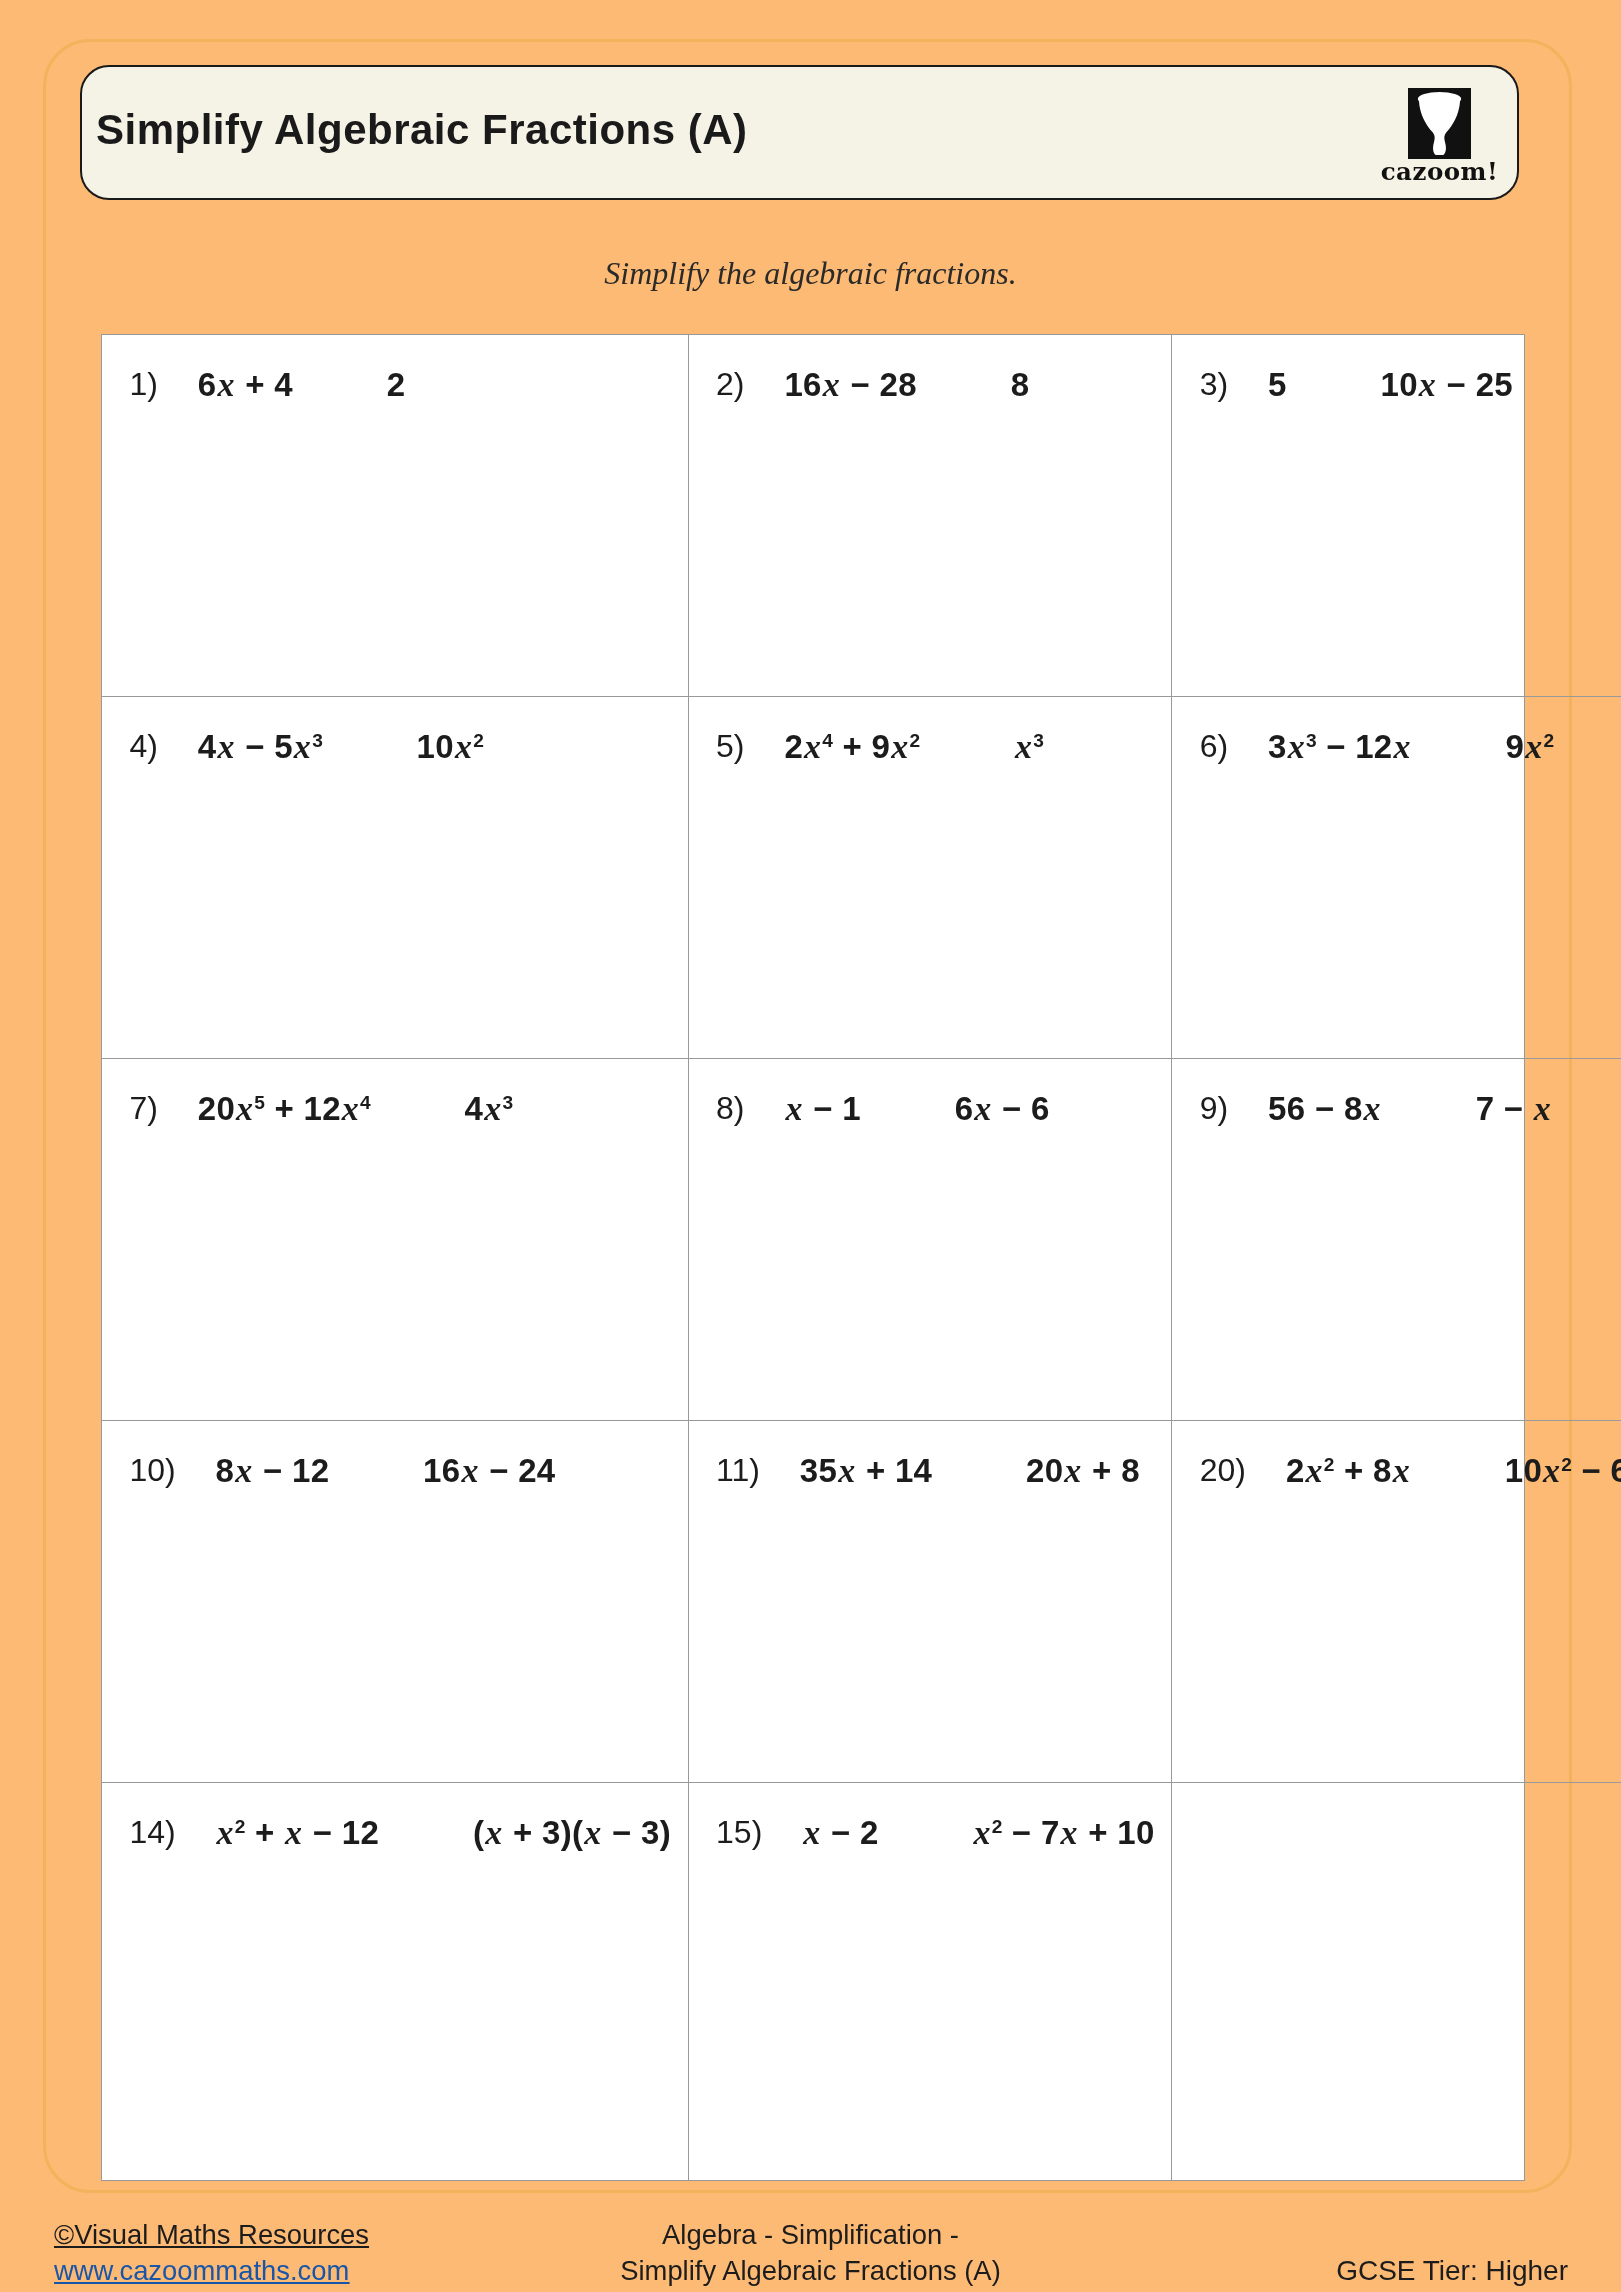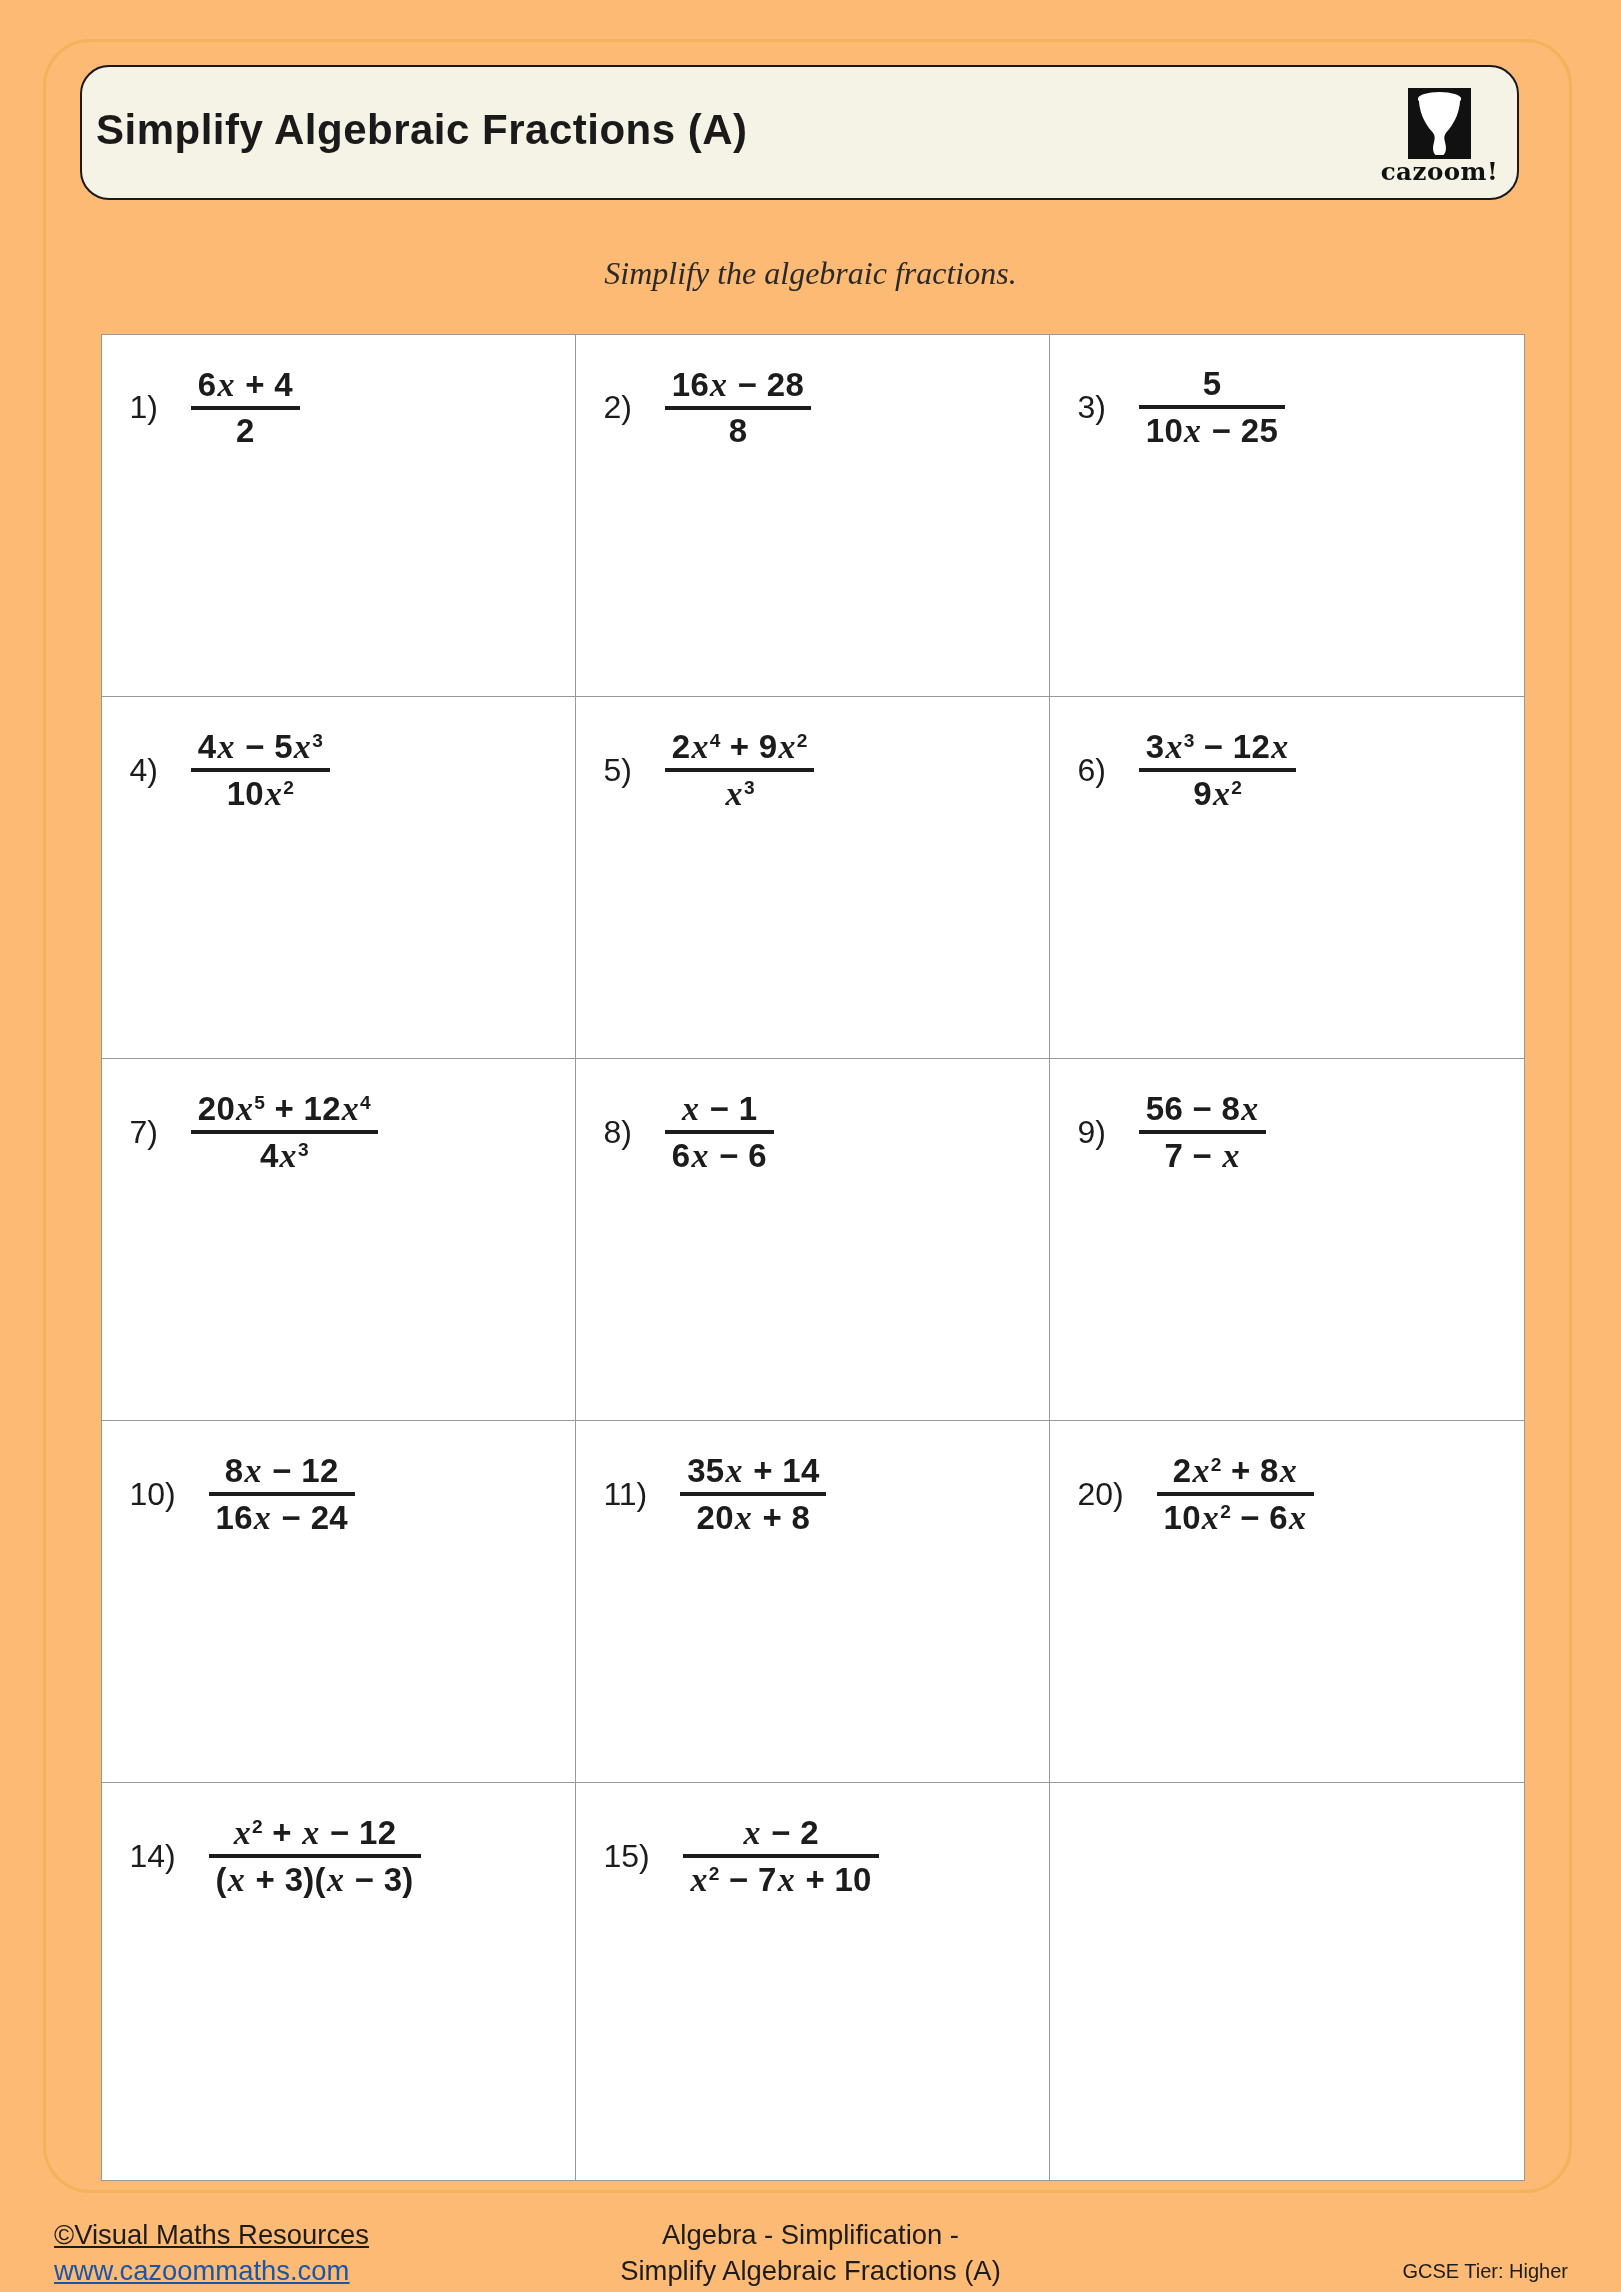--- a/index.html
+++ b/index.html
@@ -48,21 +48,21 @@
   .cell {
     border-right:1px solid var(--table-border,#999999);
     border-bottom:1px solid var(--table-border,#999999);
     box-sizing:border-box; padding:31px 9.8px 0 27.4px;
     display:flex; align-items:flex-start;
   }
   .cell:nth-child(3n) { border-right:none; }
   .cell:nth-child(n+13) { border-bottom:none; }
   .problem { display:flex; align-items:center; gap:33px; }
   .pnum { font-size:32px; color:#1c1c1c; white-space:nowrap; }
-  .frac { display:inline-flex; flex-direction:column; align-items:center; }
+  .frac { display:inline-flex; flex-direction:row; align-items:center;gap:40px; }
   .num, .den {
     font-size:33px; font-weight:700; line-height:1.1; white-space:nowrap;
     padding:0 6.9px; color:#1c1c1c; letter-spacing:0.3px;
   }
   .bar { align-self:stretch; height:3.9px; background:#1c1c1c; margin:2.9px 0; }
   .vx {
     font-family:"Liberation Serif", serif; font-style:italic; font-weight:700;
     font-size:1.03em; padding:0 1px;
   }
   .num sup, .den sup {
@@ -73,21 +73,21 @@
     position:absolute; left:54px; top:2217px; font-size:27.4px; line-height:36px; color:#1c1c1c;text-decoration:underline;
   }
   .footer-link {
     color:var(--link,#1A56A8); text-decoration:underline; cursor:pointer;
   }
   .footer-center {
     position:absolute; left:0; top:2217px; width:1621px; text-align:center;
     font-size:27.4px; line-height:36px; color:#1c1c1c;
   }
   .footer-right {
-    position:absolute; right:53px; top:2253px; font-size:20px; line-height:36px; color:#1c1c1c;
+    position:absolute; right:53px; top:2253px; font-size:28px; line-height:36px; color:#1c1c1c;
   }
 </style>
 </head>
 <body>
 
 <div class="sheet">
 
   <div class="page-border"></div>
 
   <div class="header-box"></div>

